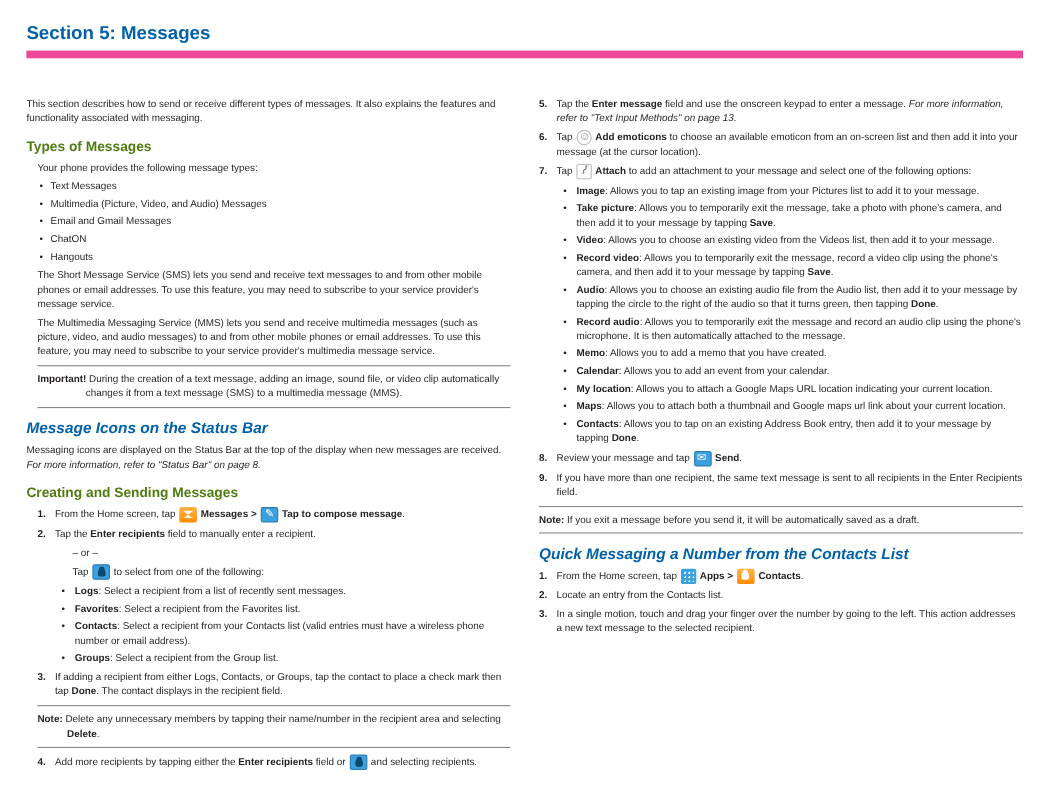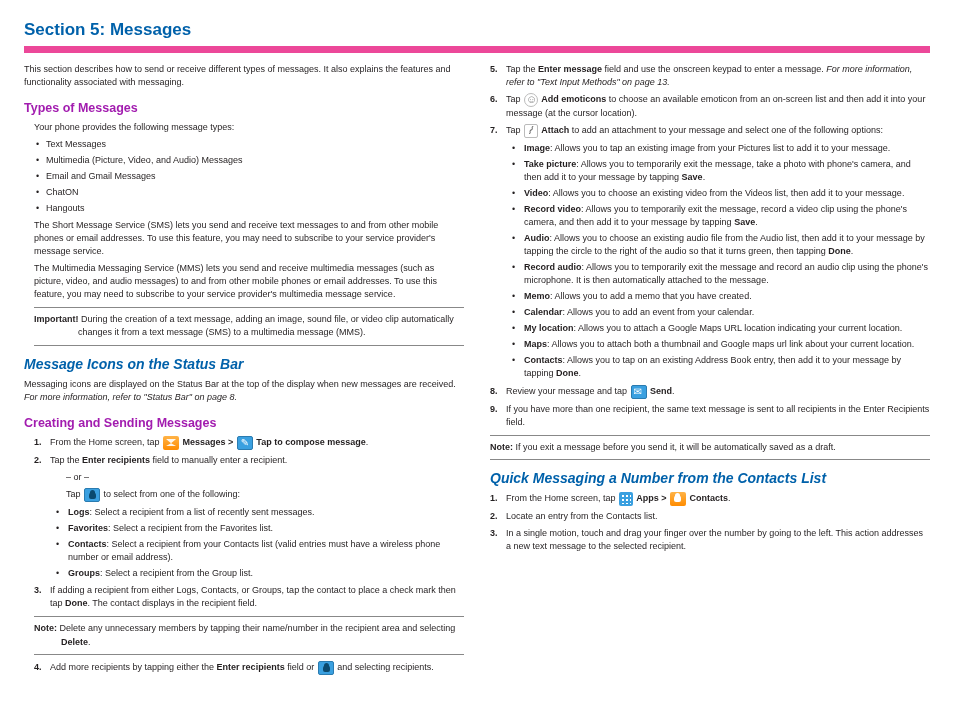--- a/index.html
+++ b/index.html
@@ -19,26 +19,26 @@
     color: #0061aa;
     margin: 0 0 4px 0;
     border-bottom: 7px solid #ec4899;
     padding-bottom: 3px;
   }
   .columns {
     display: flex;
     gap: 26px;
     margin-top: 6px;
   }
-  .col { flex: 1 1 50%; }
+  .col { flex: 1 1 50%; margin-top: 25px; }
   .intro { margin: 4px 8px 12px 8px; }
   .h2 {
     font-size: 12.5px;
     font-weight: bold;
-    color: #a21caf;
+    color: #4d7c0f;
     margin: 10px 0 4px 0;
   }
   .h3 {
     font-size: 14px;
     font-weight: bold;
     font-style: italic;
     color: #0061aa;
     margin: 8px 0 4px 0;
   }
   .body-indent { margin-left: 10px; }

